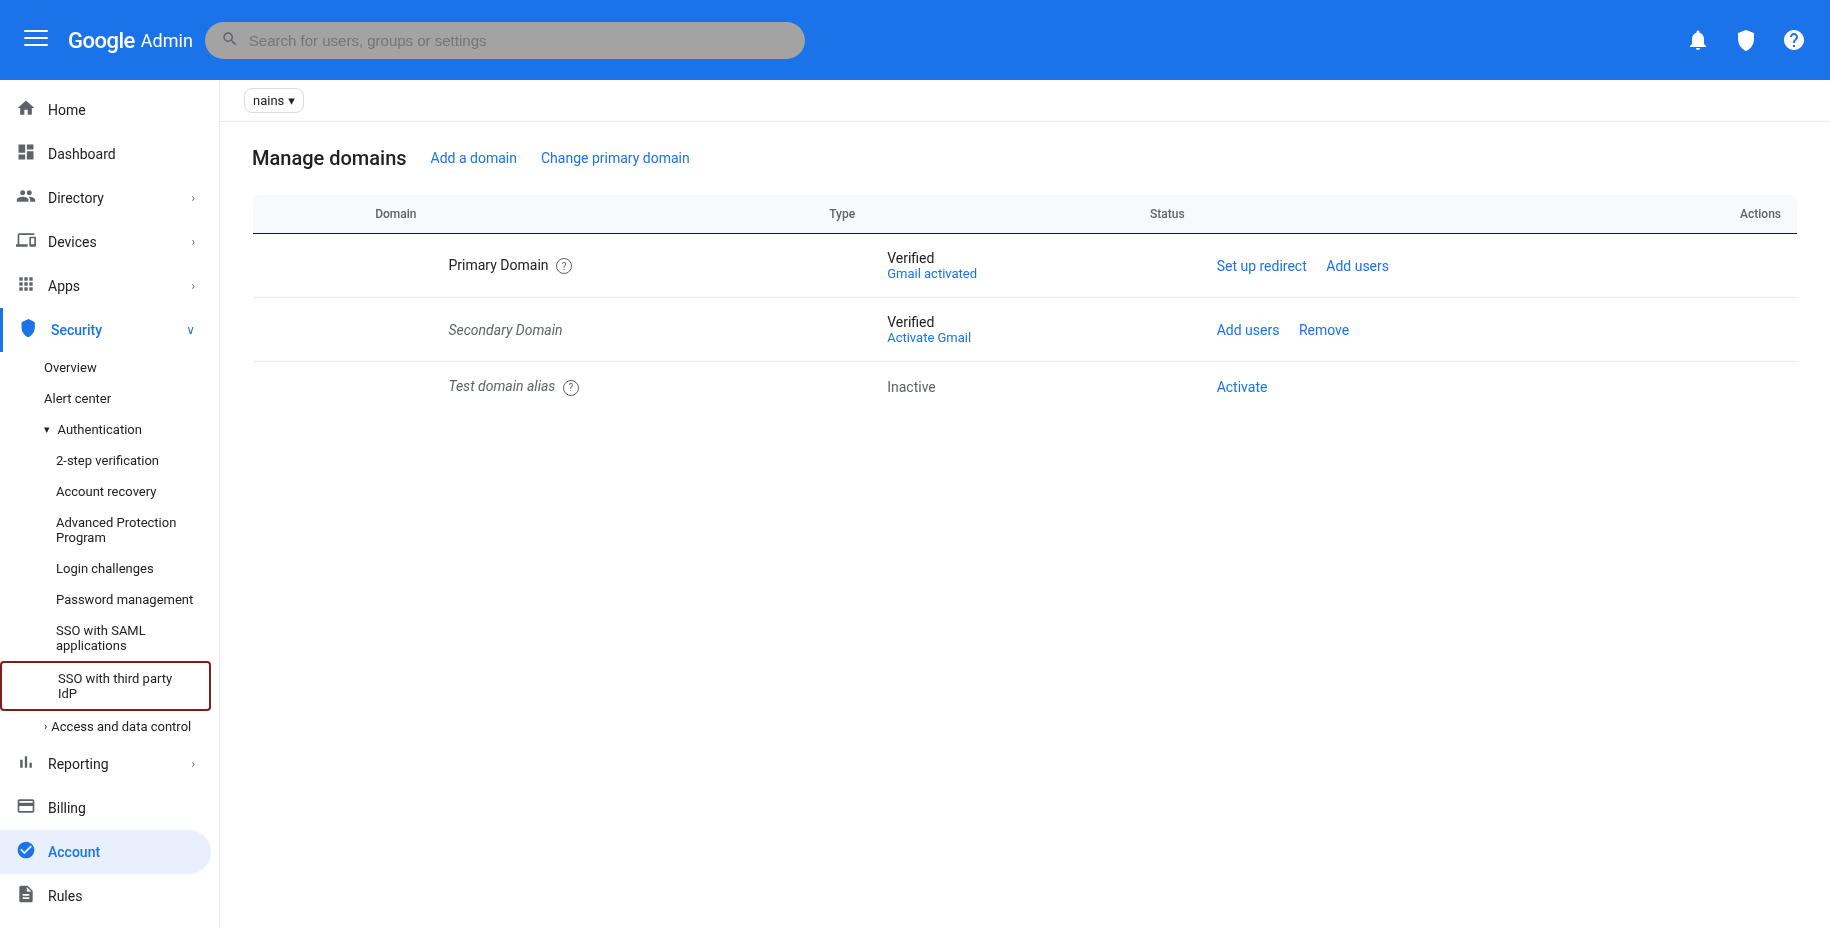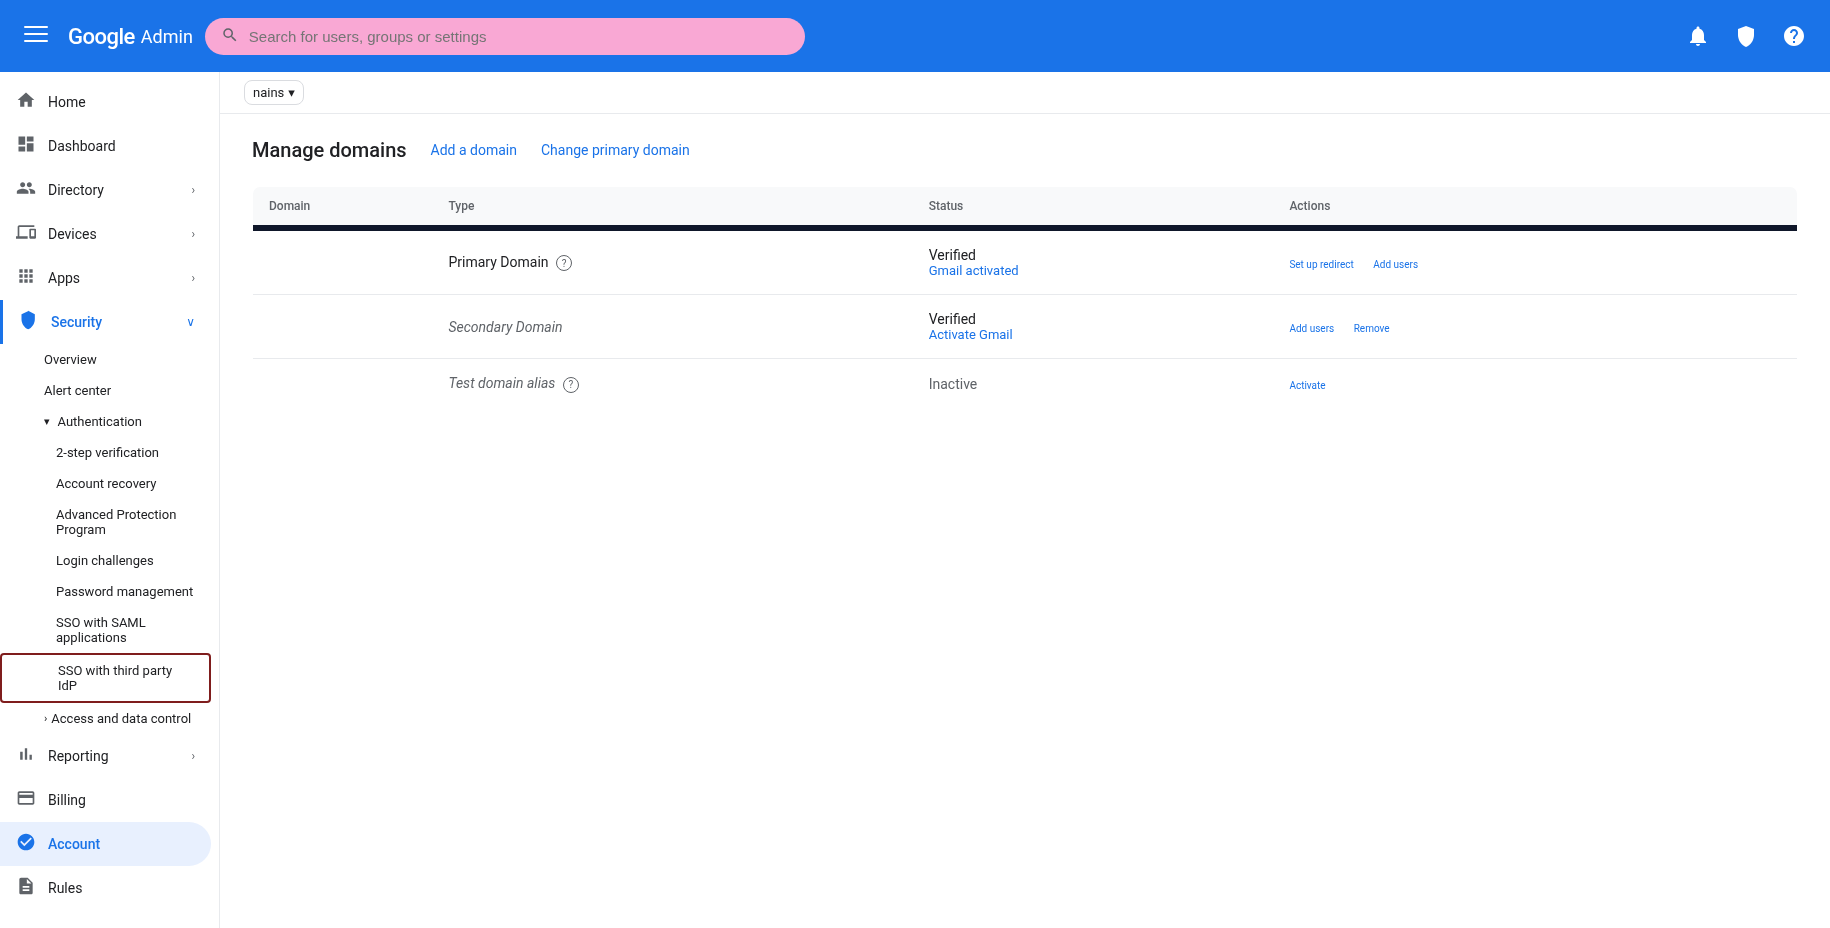--- a/index.html
+++ b/index.html
@@ -3,21 +3,21 @@
   <meta charset="utf-8">
   <style>
     * { margin: 0; padding: 0; box-sizing: border-box; }
     body { font-family: 'Google Sans', Roboto, Arial, sans-serif; font-size: 14px; color: #202124; background: #fff; display: flex; flex-direction: column; height: 928px; overflow: hidden; }
 
     
     .topbar {
       display: flex;
       align-items: center;
       background: #1a73e8;
-      height: 72px;
+      height: 80px;
       padding: 0 16px;
       flex-shrink: 0;
       gap: 12px;
     }
     .topbar-menu-icon {
       color: #fff;
       font-size: 20px;
       cursor: pointer;
       padding: 8px;
     }
@@ -41,21 +41,21 @@
       color: #fff;
       font-size: 18px;
       font-weight: 400;
       margin-left: 2px;
     }
     .search-bar {
       flex: 1;
       max-width: 600px;
       display: flex;
       align-items: center;
-      background: #f9a8d4;
+      background: #a3a3a3;
       border-radius: 24px;
       padding: 8px 16px;
       gap: 10px;
     }
     .search-bar input {
       border: none;
       outline: none;
       font-size: 15px;
       color: #202124;
       width: 100%;
@@ -205,26 +205,26 @@
       width: 100%;
       border-collapse: collapse;
       border: 1px solid #e8eaed;
       border-radius: 8px;
       overflow: hidden;
     }
     .domains-table thead tr {
       background: #f8f9fa;
     }
     .domains-table th {
-      text-align: left;
+      text-align: right;
       padding: 12px 16px;
       font-size: 12px;
       font-weight: 500;
       color: #5f6368;
-      border-bottom: 6px solid #0f172a;
+      border-bottom: 1px solid #0f172a;
     }
     .domains-table td {
       padding: 16px 16px;
       font-size: 14px;
       color: #202124;
       border-bottom: 1px solid #e8eaed;
       vertical-align: middle;
     }
     .domains-table tbody tr:last-child td {
       border-bottom: none;
@@ -232,21 +232,21 @@
     .status-verified { color: #202124; }
     .status-inactive { color: #5f6368; }
     .status-sub {
       color: #1a73e8;
       font-size: 13px;
       display: block;
       cursor: pointer;
     }
     .action-link {
       color: #1a73e8;
-      font-size: 10px;
+      font-size: 14px;
       cursor: pointer;
       margin-right: 16px;
     }
     .help-icon {
       display: inline-flex;
       align-items: center;
       justify-content: center;
       width: 16px;
       height: 16px;
       border-radius: 50%;

